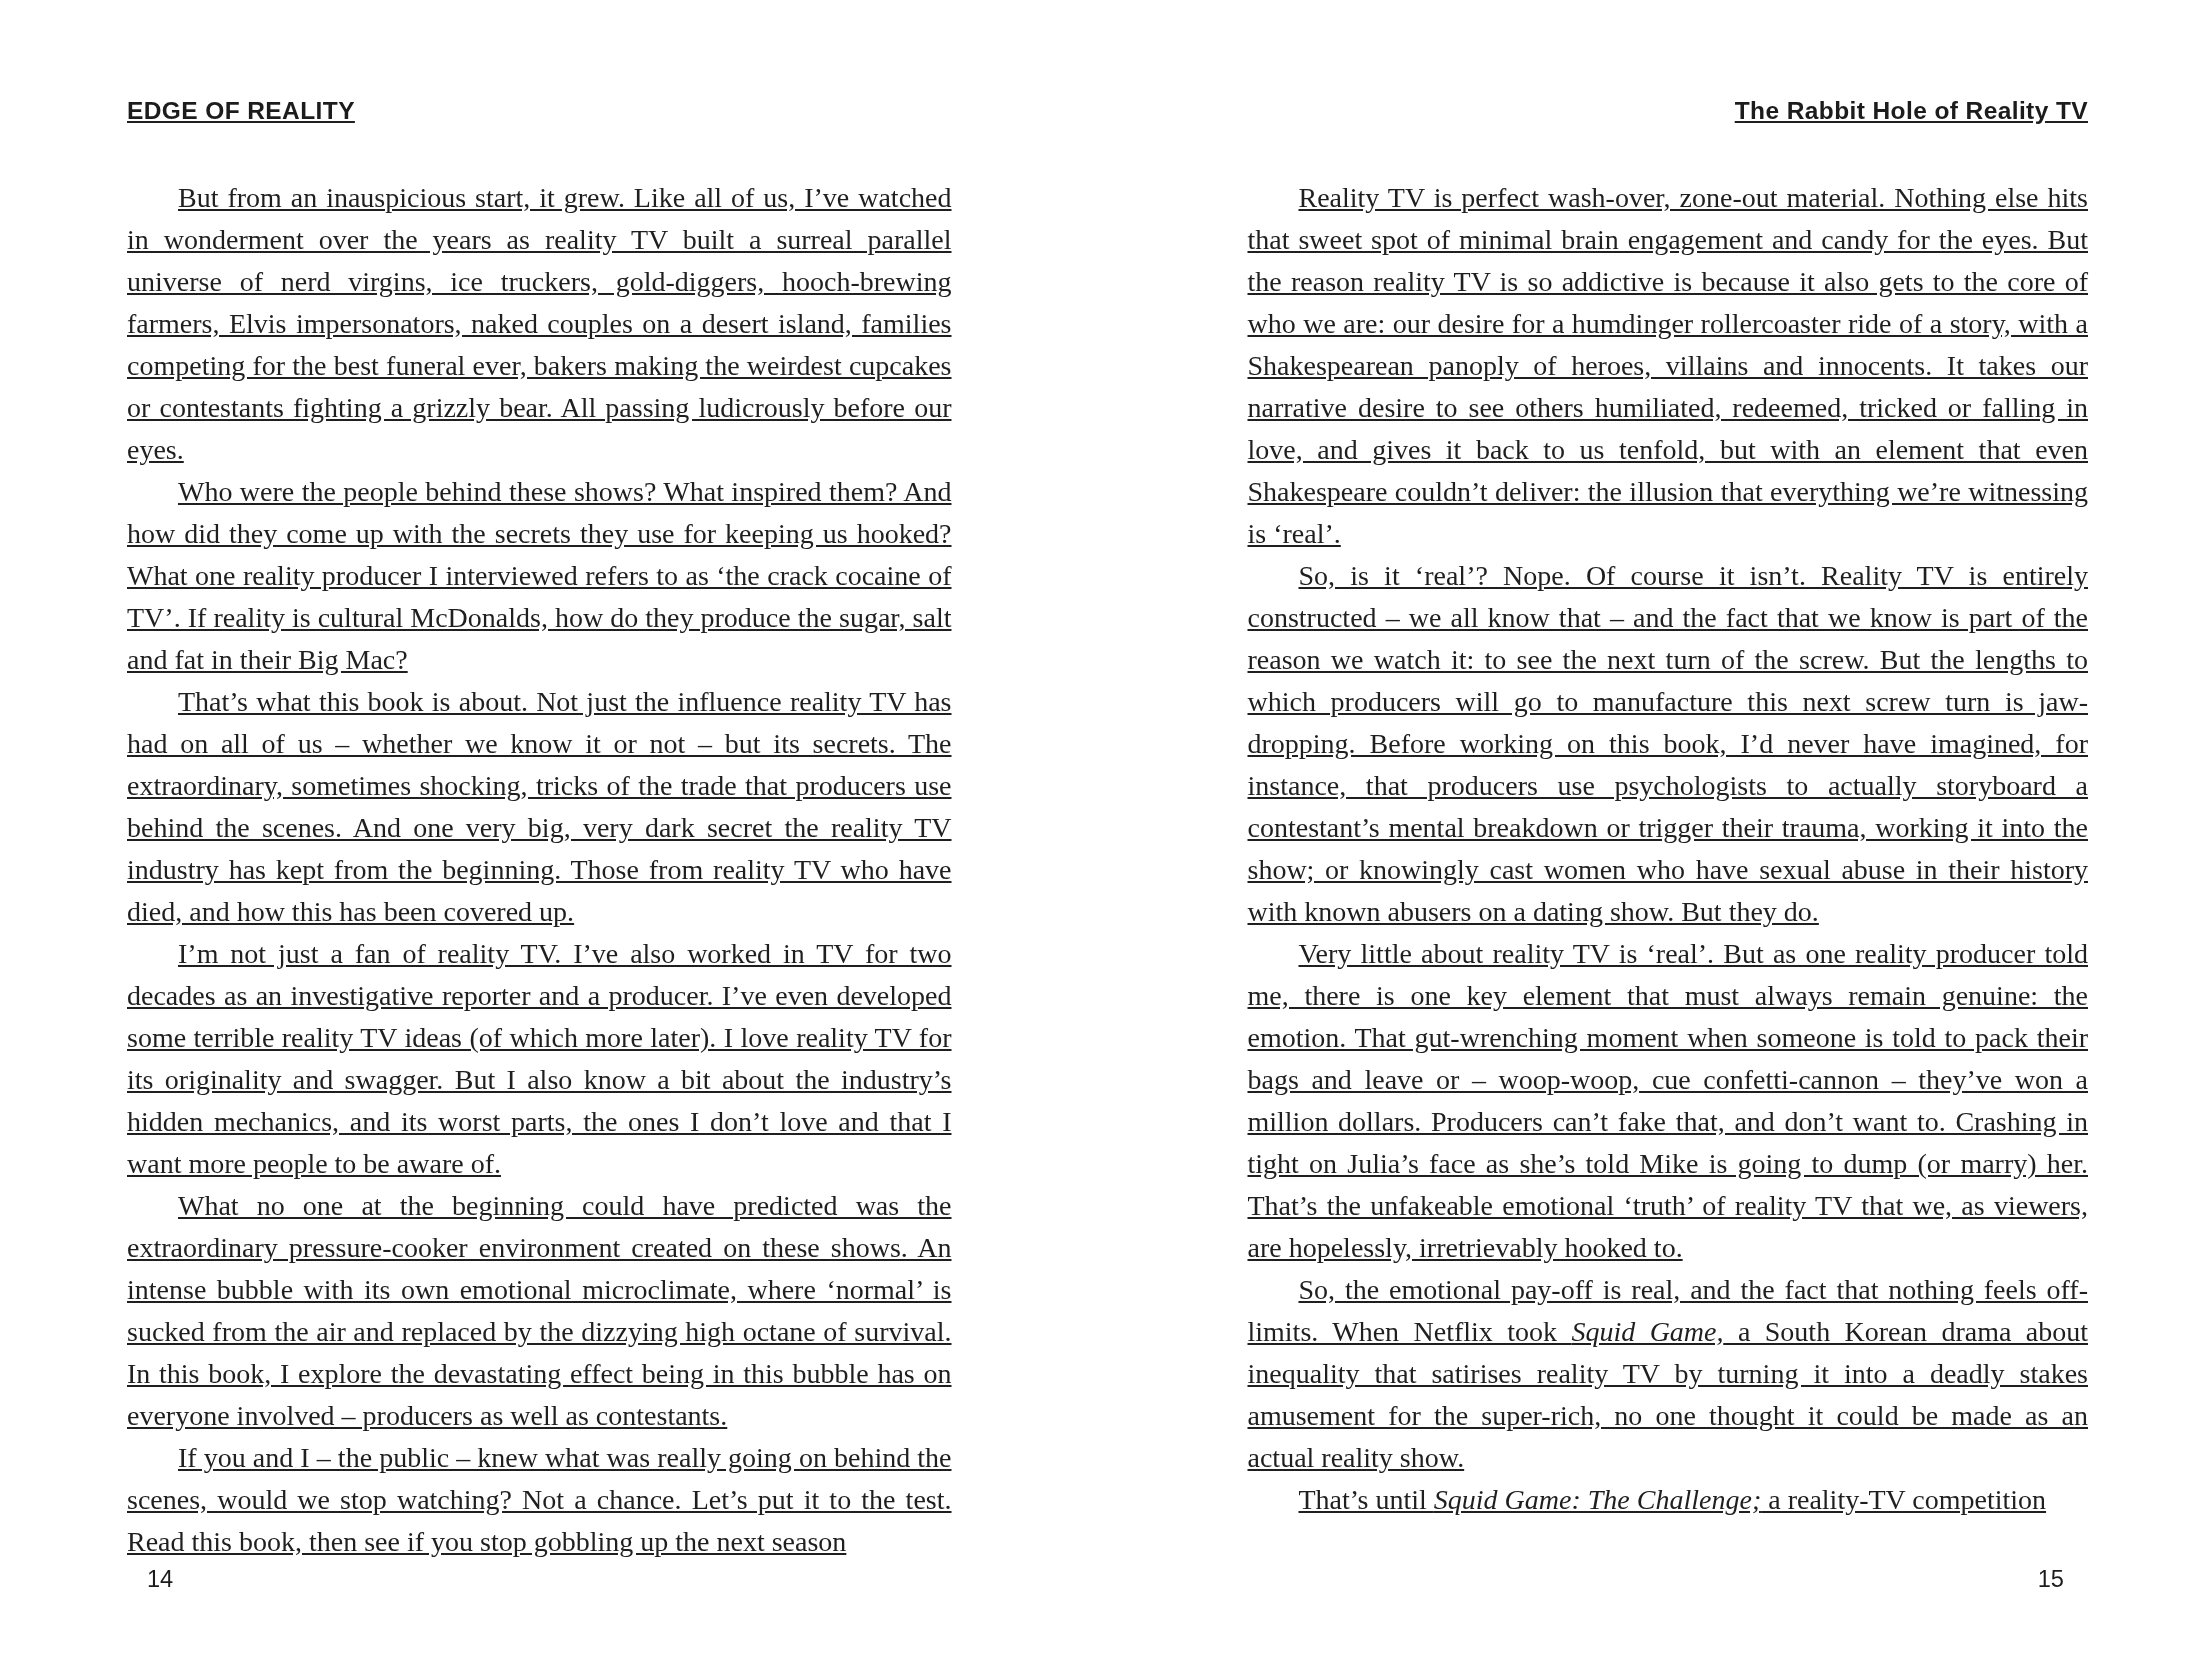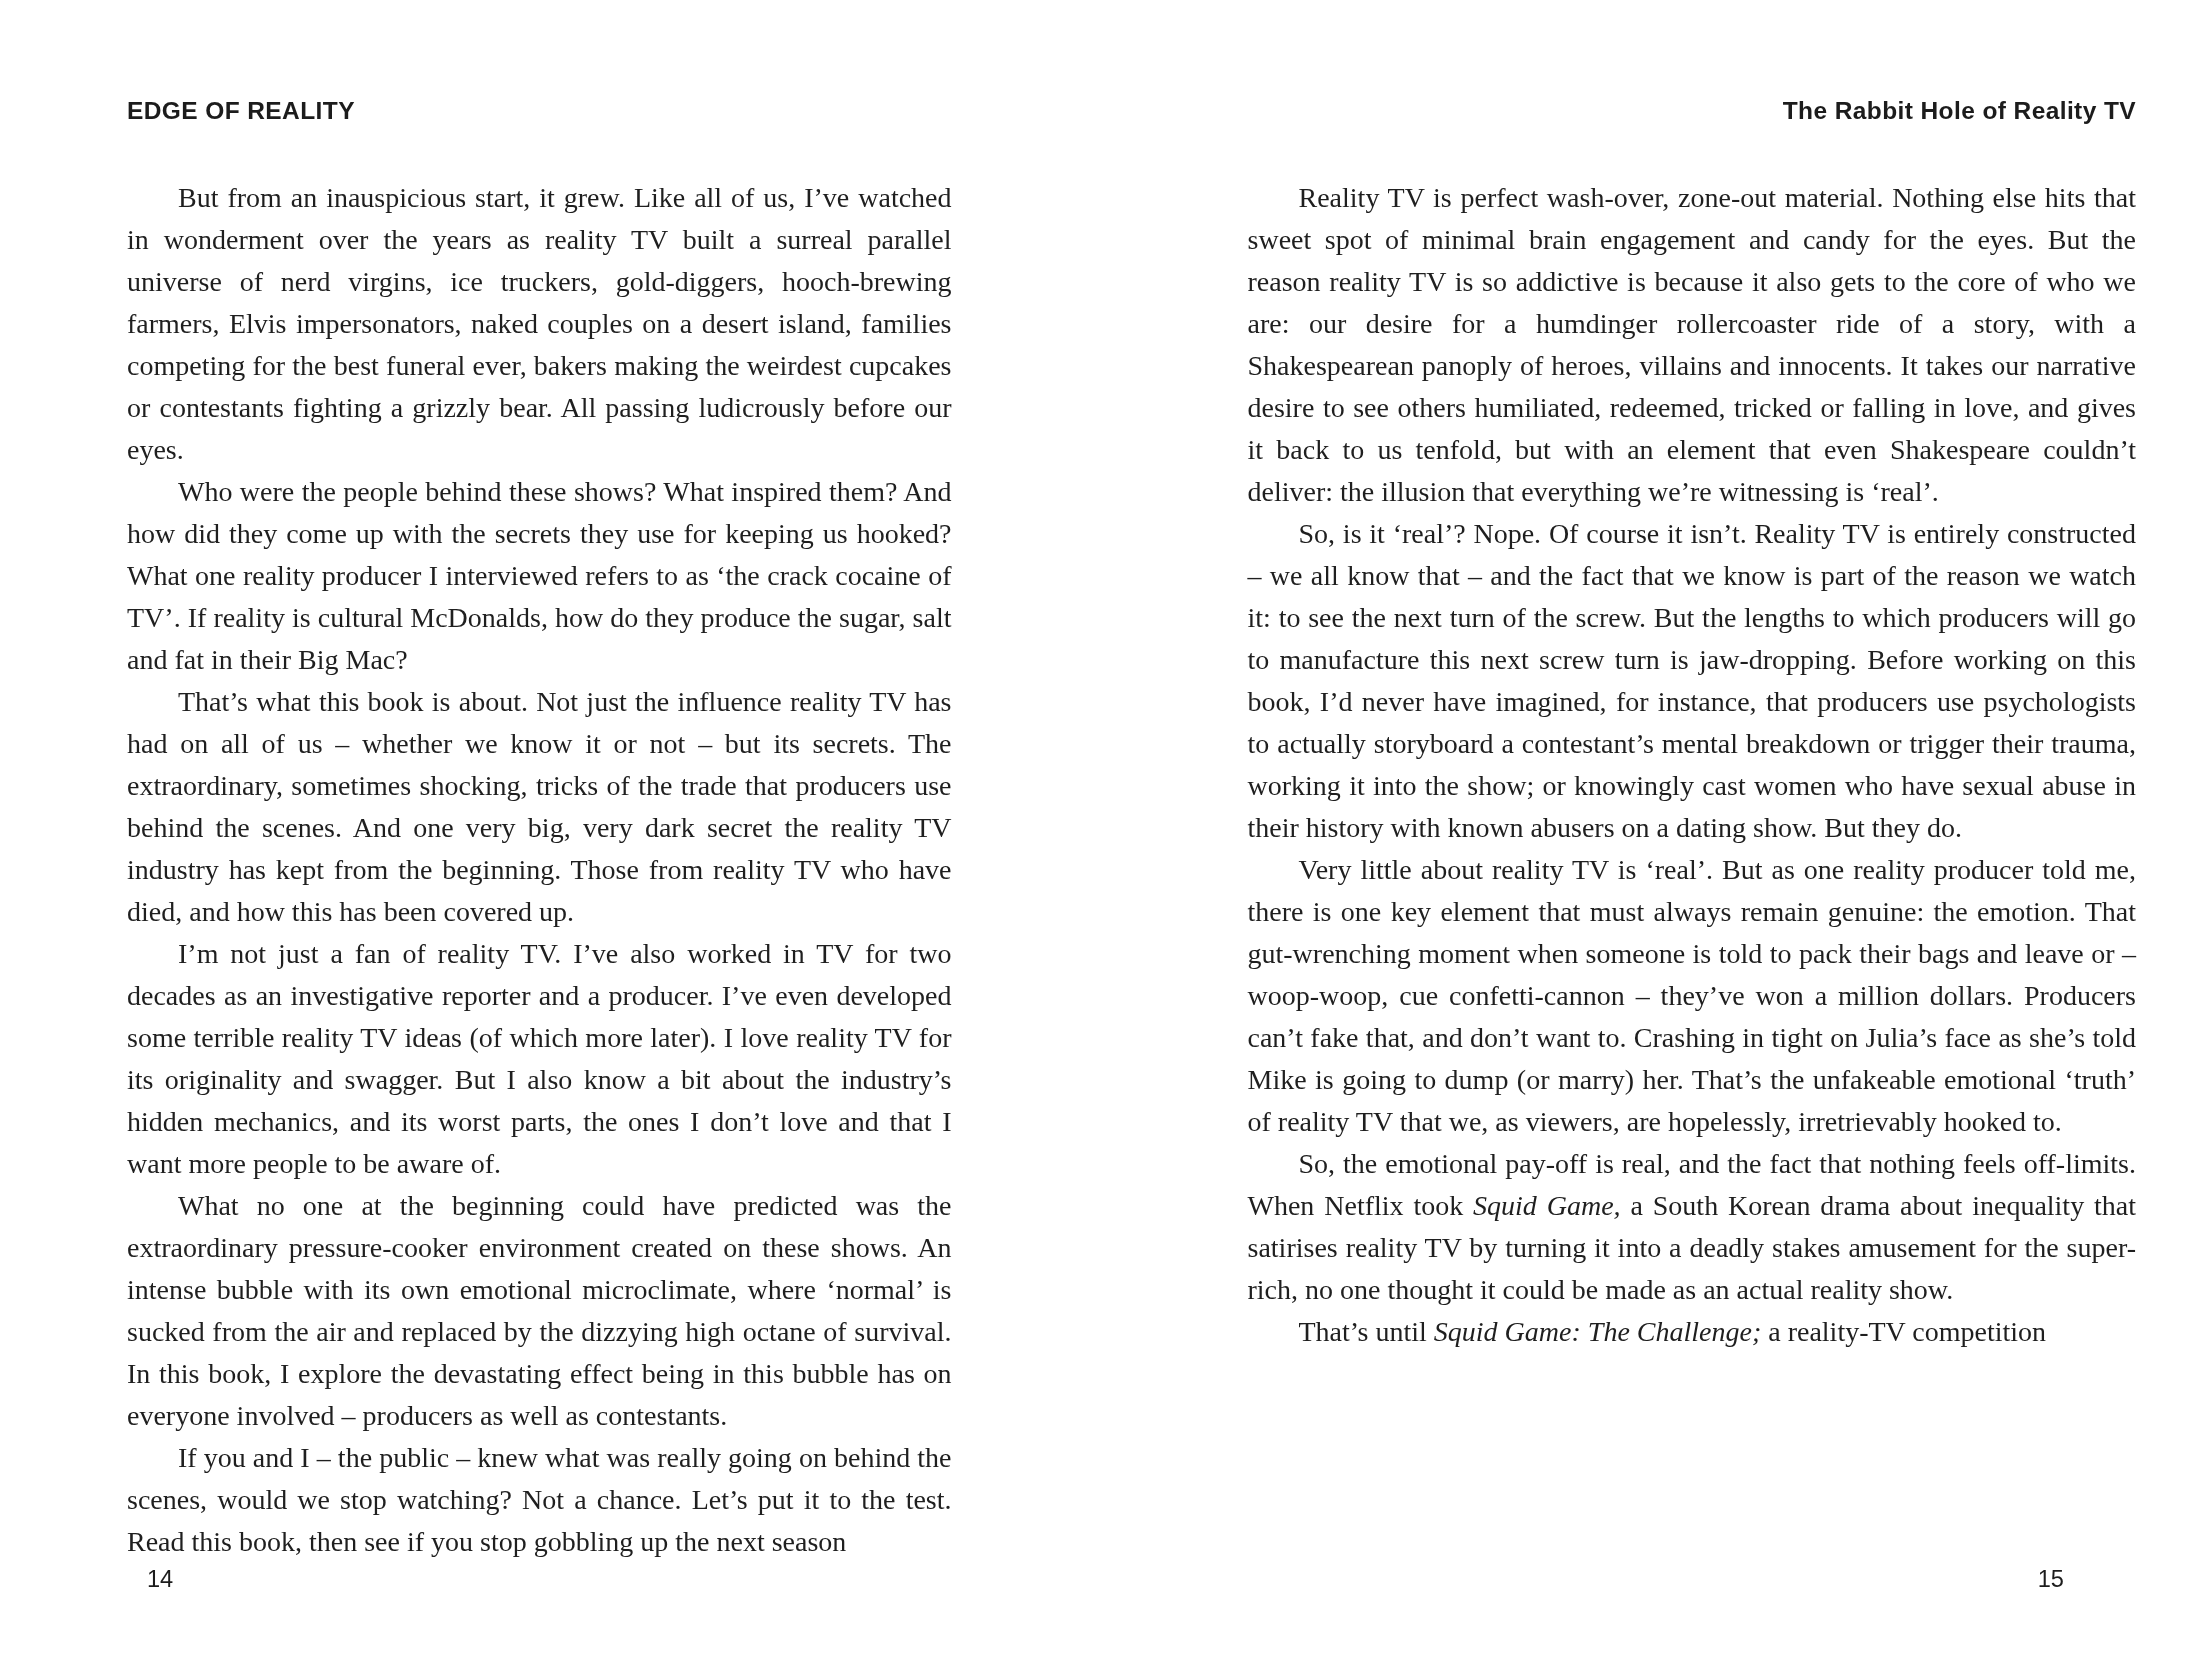--- a/index.html
+++ b/index.html
@@ -14,23 +14,24 @@
     display: flex;
     overflow: hidden;
     color: #1f1f1f;
   }
   .page {
     width: 1096px;
     height: 1640px;
     box-sizing: border-box;
     position: relative;
     background: #ffffff;
+    text-decoration: underline;
   }
   .page-left  { padding: 95px 144px 0 127px; }
-  .page-right { padding: 95px 55px 0 152px; }
+  .page-right { padding: 95px 103px 0 152px; }
 
   .running-head {
     font-family: "Liberation Sans", "DejaVu Sans", sans-serif;
     font-weight: 700;
     font-size: 24.5px;
     line-height: 31px;
     letter-spacing: 0.4px;
     color: #1c1c1c;
     white-space: nowrap;
   }

